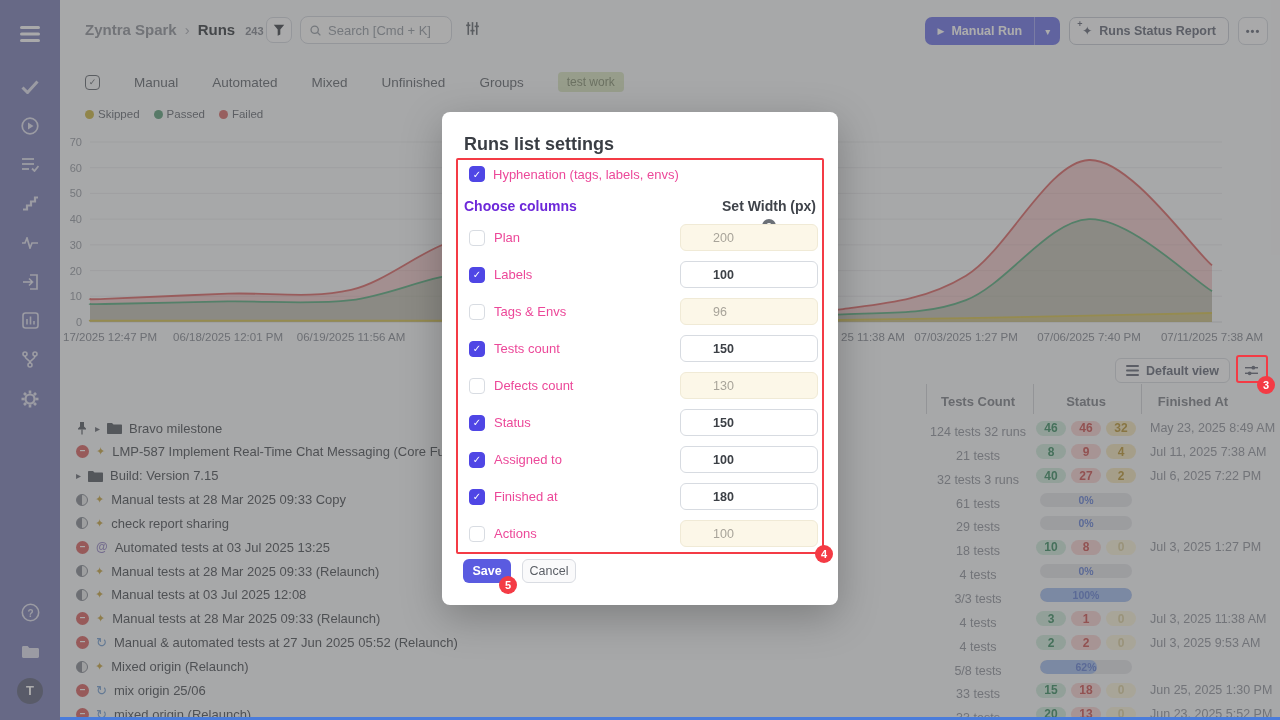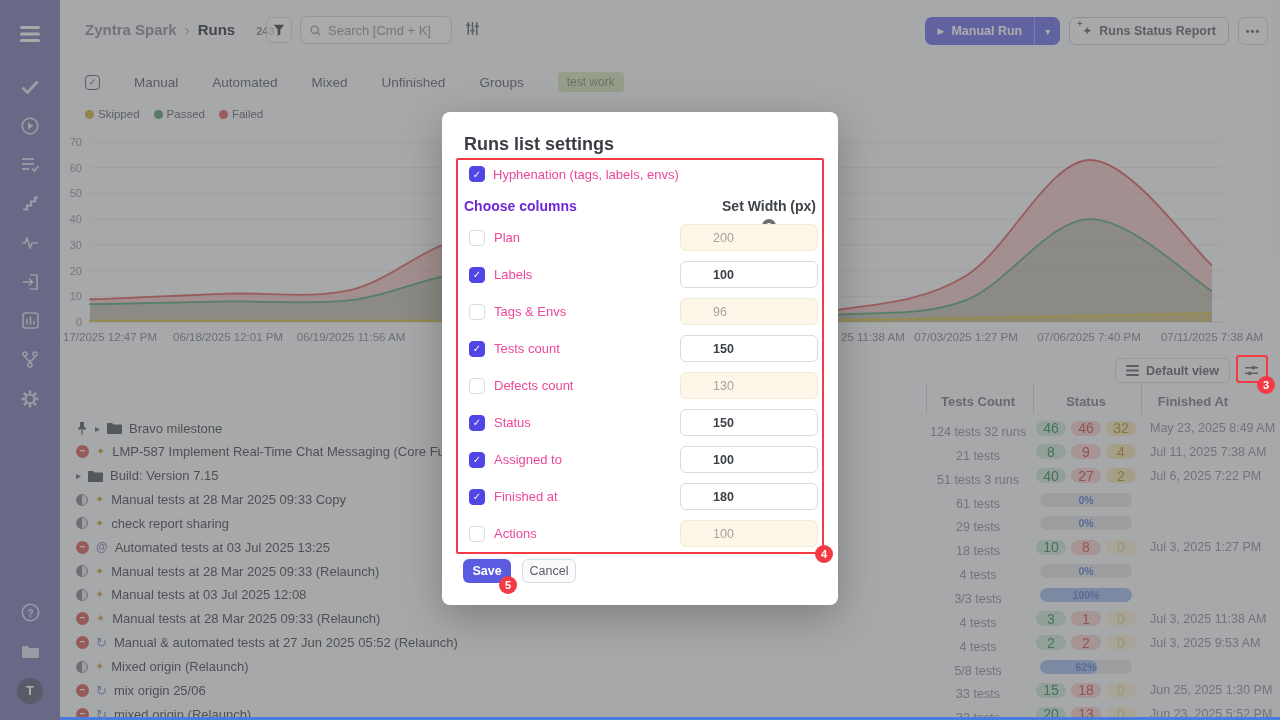--- a/index.html
+++ b/index.html
@@ -15,21 +15,21 @@
   .sb-top .sb-icon:first-child { margin-bottom:14px; }
   .sb-bottom { position:absolute; bottom:10px; left:0; width:60px; display:flex; flex-direction:column; align-items:center; }
   .avatar-circle { width:26px; height:26px; border-radius:50%; background:#686c85; color:#fff; font-weight:bold; font-size:13px; display:flex; align-items:center; justify-content:center; }
 
   
   .header { position:absolute; left:60px; top:0; width:1220px; height:58px; z-index:1; }
   .breadcrumb { position:absolute; left:25px; top:21px; display:flex; align-items:baseline; gap:8px; font-size:15px; font-weight:bold; }
   .bc-project { color:#9599a1; }
   .bc-sep { color:#b0b4bb; font-weight:normal; }
   .bc-section { color:#43474d; }
-  .bc-count { font-size:11px; color:#8a8f98; font-weight:bold; margin-left:13px; }
+  .bc-count { font-size:11px; color:#8a8f98; font-weight:bold; margin-left:2px; }
   .filter-btn { position:absolute; left:206px; top:17px; width:26px; height:26px; border:1px solid #d5d9e0; border-radius:7px; background:rgba(255,255,255,0.6); display:flex; align-items:center; justify-content:center; }
   .search-box { position:absolute; left:240px; top:16px; width:152px; height:28px; border:1px solid #d3d7de; border-radius:8px; background:rgba(255,255,255,0.55); display:flex; align-items:center; padding:0 8px; gap:6px; }
   .search-box input { border:none; outline:none; background:transparent; font-size:13px; color:#7f1d1d; width:110px; font-family:Liberation Sans, sans-serif; }
   .search-box input::placeholder { color:#9aa0a8; }
   .hdr-sliders { position:absolute; left:404px; top:20px; }
   .hdr-right { position:absolute; right:12px; top:17px; display:flex; gap:9px; align-items:center; }
   .btn-manual-run { display:flex; height:28px; border-radius:7px; overflow:hidden; background:#757ae8; color:#fff; font-size:12.5px; font-weight:bold; }
   .btn-manual-run .main { display:flex; align-items:center; gap:7px; padding:0 12px; }
   .btn-manual-run .caret { width:26px; display:flex; align-items:center; justify-content:center; border-left:1px solid rgba(255,255,255,0.35); font-size:10px; }
   .btn-rsr { height:28px; border:1px solid #c9cdd6; border-radius:7px; background:rgba(255,255,255,0.35); color:#6d7280; font-size:12.5px; font-weight:bold; display:flex; align-items:center; gap:7px; padding:0 12px; }
@@ -56,21 +56,21 @@
   .btn-default-view { height:25px; display:flex; align-items:center; gap:7px; padding:0 10px; border-radius:6px; background:rgba(255,255,255,0.35); border:1px solid #d8dbe1; color:#6d7280; font-size:12.5px; font-weight:bold; }
   .btn-view-settings { width:26px; height:24px; border-radius:6px; display:flex; align-items:center; justify-content:center; background:rgba(255,255,255,0.3); }
   .col-divider { position:absolute; width:1px; background:#d2d4d9; top:384px; height:30px; z-index:1; }
   .th { position:absolute; top:394px; font-size:13px; font-weight:bold; color:#83878f; text-align:center; z-index:1; }
   .runs-table { position:absolute; left:60px; top:416px; width:1220px; height:304px; z-index:1; }
   .run-row { position:absolute; left:0; width:1220px; height:24px; }
   .cell-name { position:absolute; left:16px; top:0; height:24px; display:flex; align-items:center; gap:7px; font-size:13px; color:#55595f; white-space:nowrap; }
   .cell-tests { position:absolute; left:838px; width:160px; top:4px; height:24px; line-height:24px; text-align:center; font-size:12.5px; color:#9599a2; }
   .cell-status { position:absolute; left:966px; width:120px; top:0; height:24px; display:flex; align-items:center; justify-content:center; gap:5px; }
   .cell-finished { position:absolute; left:1090px; width:140px; top:0; height:24px; line-height:24px; font-size:12.5px; color:#9599a2; white-space:nowrap; }
-  .pill { min-width:30px; height:15px; border-radius:8px; font-size:14px; font-weight:normal; display:flex; align-items:center; justify-content:center; padding:0 4px; }
+  .pill { min-width:30px; height:15px; border-radius:8px; font-size:12px; font-weight:bold; display:flex; align-items:center; justify-content:center; padding:0 4px; }
   .pill.green { background:#cfeadd; color:#46936c; }
   .pill.red { background:#f6d3d3; color:#cf5b5b; }
   .pill.yellow { background:#f3e6c0; color:#bd9b3f; }
   .pill.faint { background:#f8f2da; color:#ddd2a4; }
   .progress { position:relative; width:92px; height:14px; border-radius:7px; background:#e2e3e8; overflow:hidden; }
   .progress .fill { position:absolute; left:0; top:0; bottom:0; background:#a7c0ee; border-radius:7px; }
   .progress .ptext { position:absolute; inset:0; text-align:center; font-size:10.5px; font-weight:bold; color:#6c87d8; line-height:14px; }
   .ic-pin svg, .ic-folder svg { display:block; }
   .ic-chevron { color:#70747c; font-size:10px; }
   .ic-failed { width:13px; height:13px; border-radius:50%; background:#d96a6a; color:#fff; font-size:10px; line-height:11px; text-align:center; font-weight:bold; }
@@ -370,21 +370,21 @@
       <div class="run-row" style="top: 47.7px;">
         <div class="cell-name">
           <span class="ic-chevron">▸</span>
           <span class="ic-folder">
             <svg width="15" height="12" viewBox="0 0 15 12" fill="#5f646c">
               <path d="M0 2c0-.6.4-1 1-1h4l1.5 1.5H14c.6 0 1 .4 1 1V11c0 .6-.4 1-1 1H1c-.6 0-1-.4-1-1z"></path>
             </svg>
           </span>
           <span>Build: Version 7.15</span>
         </div>
-        <div class="cell-tests">51 tests 3 runs</div>
+        <div class="cell-tests">32 tests 3 runs</div>
         <div class="cell-status">
           <span class="pill green">40</span>
           <span class="pill red">27</span>
           <span class="pill yellow">2</span>
         </div>
         <div class="cell-finished">Jul 6, 2025 7:22 PM</div>
       </div>
       <div class="run-row" style="top: 71.55px;">
         <div class="cell-name">
           <span class="ic-half"></span>

